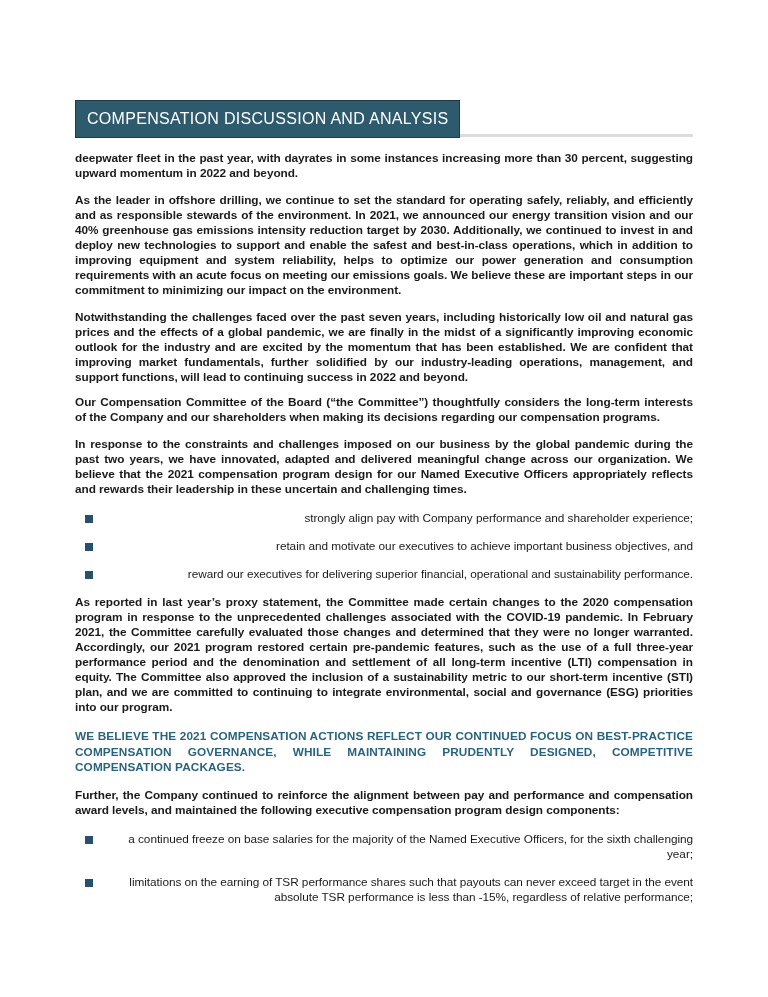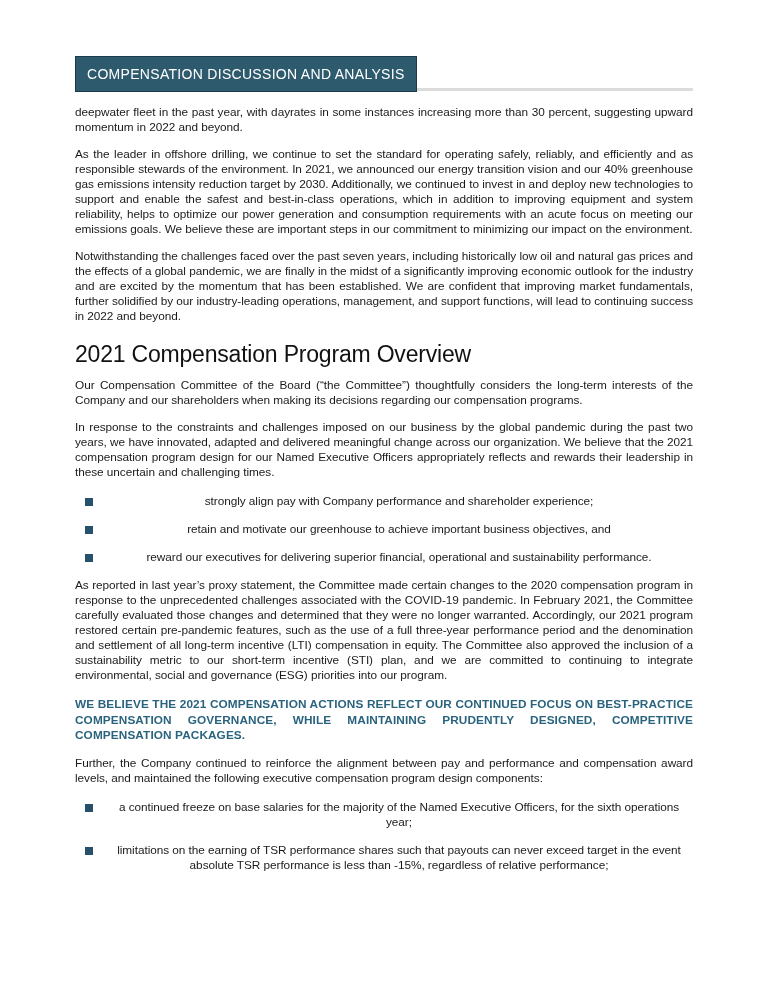--- a/index.html
+++ b/index.html
@@ -26,38 +26,40 @@
   
   .banner-row {
     display: flex;
     align-items: flex-end;
     margin-top: 56px;
   }
   .banner-box {
     background: var(--banner_bg, #2E5A6E);
     border: 1px solid var(--banner_border, #1C3A49);
     color: var(--banner_text, #ffffff);
-    font-size: 14px;
+    font-size: 16px;
     letter-spacing: 0.3px;
     padding: 9px 11px 9px 11px;
     white-space: nowrap;
+    margin-top: 44px;
   }
   .banner-rule {
     flex: 1;
     height: 3px;
     background: var(--rule, #DCDCDC);
     margin-bottom: 1px;
   }
   
   .para {
     font-size: 11.8px;
     line-height: 15px;
     text-align: justify;
     letter-spacing: -0.05px;
     margin: 12px 0 0 0;
+    font-weight: bold;
   }
   .section-heading {
     font-size: 23px;
     font-weight: 400;
     color: #111111;
     letter-spacing: -0.2px;
     margin: 17px 0 0 0;
     line-height: 27px;
   }
   
@@ -74,21 +76,21 @@
     width: 8px;
     height: 8px;
     background: var(--bullet, #27506A);
     margin: 4px 12px 0 10px;
   }
   .bullet-text {
     flex: 1;
     font-size: 11.8px;
     line-height: 15px;
     letter-spacing: -0.05px;
-    text-align: center;
+    text-align: right;
   }
   
   .callout {
     color: var(--callout_text, #29637E);
     font-weight: bold;
     font-size: 11.8px;
     line-height: 15.5px;
     text-align: justify;
     letter-spacing: 0.1px;
     margin: 14px 0 0 0;
@@ -104,52 +106,51 @@
       <div class="banner-box">COMPENSATION DISCUSSION AND ANALYSIS</div>
       <div class="banner-rule"></div>
     </div>
 
     <p class="para" style="margin-top:13px">deepwater fleet in the past year, with dayrates in some instances increasing more than 30 percent, suggesting upward momentum in 2022 and beyond.</p>
 
     <p class="para">As the leader in offshore drilling, we continue to set the standard for operating safely, reliably, and efficiently and as responsible stewards of the environment. In 2021, we announced our energy transition vision and our 40% greenhouse gas emissions intensity reduction target by 2030. Additionally, we continued to invest in and deploy new technologies to support and enable the safest and best-in-class operations, which in addition to improving equipment and system reliability, helps to optimize our power generation and consumption requirements with an acute focus on meeting our emissions goals. We believe these are important steps in our commitment to minimizing our impact on the environment.</p>
 
     <p class="para">Notwithstanding the challenges faced over the past seven years, including historically low oil and natural gas prices and the effects of a global pandemic, we are finally in the midst of a significantly improving economic outlook for the industry and are excited by the momentum that has been established. We are confident that improving market fundamentals, further solidified by our industry-leading operations, management, and support functions, will lead to continuing success in 2022 and beyond.</p>
 
-    <h1 class="section-heading">2021 Compensation Program Overview</h1>
 
     <p class="para" style="margin-top:10px">Our Compensation Committee of the Board (“the Committee”) thoughtfully considers the long-term interests of the Company and our shareholders when making its decisions regarding our compensation programs.</p>
 
     <p class="para">In response to the constraints and challenges imposed on our business by the global pandemic during the past two years, we have innovated, adapted and delivered meaningful change across our organization. We believe that the 2021 compensation program design for our Named Executive Officers appropriately reflects and rewards their leadership in these uncertain and challenging times.</p>
 
 
     <div class="bullet-list">
       <div class="bullet-item">
         <span class="bullet-square"></span>
         <div class="bullet-text">strongly align pay with Company performance and shareholder experience;</div>
       </div>
       <div class="bullet-item">
         <span class="bullet-square"></span>
-        <div class="bullet-text">retain and motivate our greenhouse to achieve important business objectives, and</div>
+        <div class="bullet-text">retain and motivate our executives to achieve important business objectives, and</div>
       </div>
       <div class="bullet-item">
         <span class="bullet-square"></span>
         <div class="bullet-text">reward our executives for delivering superior financial, operational and sustainability performance.</div>
       </div>
     </div>
 
     <p class="para" style="margin-top:1px">As reported in last year’s proxy statement, the Committee made certain changes to the 2020 compensation program in response to the unprecedented challenges associated with the COVID-19 pandemic. In February 2021, the Committee carefully evaluated those changes and determined that they were no longer warranted. Accordingly, our 2021 program restored certain pre-pandemic features, such as the use of a full three-year performance period and the denomination and settlement of all long-term incentive (LTI) compensation in equity. The Committee also approved the inclusion of a sustainability metric to our short-term incentive (STI) plan, and we are committed to continuing to integrate environmental, social and governance (ESG) priorities into our program.</p>
 
     <p class="callout">WE BELIEVE THE 2021 COMPENSATION ACTIONS REFLECT OUR CONTINUED FOCUS ON BEST-PRACTICE COMPENSATION GOVERNANCE, WHILE MAINTAINING PRUDENTLY DESIGNED, COMPETITIVE COMPENSATION PACKAGES.</p>
 
     <p class="para" style="">Further, the Company continued to reinforce the alignment between pay and performance and compensation award levels, and maintained the following executive compensation program design components:</p>
 
     <div class="bullet-list">
       <div class="bullet-item">
         <span class="bullet-square"></span>
-        <div class="bullet-text">a continued freeze on base salaries for the majority of the Named Executive Officers, for the sixth operations year;</div>
+        <div class="bullet-text">a continued freeze on base salaries for the majority of the Named Executive Officers, for the sixth challenging year;</div>
       </div>
       <div class="bullet-item">
         <span class="bullet-square"></span>
         <div class="bullet-text">limitations on the earning of TSR performance shares such that payouts can never exceed target in the event absolute TSR performance is less than -15%, regardless of relative performance;</div>
       </div>
     </div>
 
   </div>
 
 </div>

